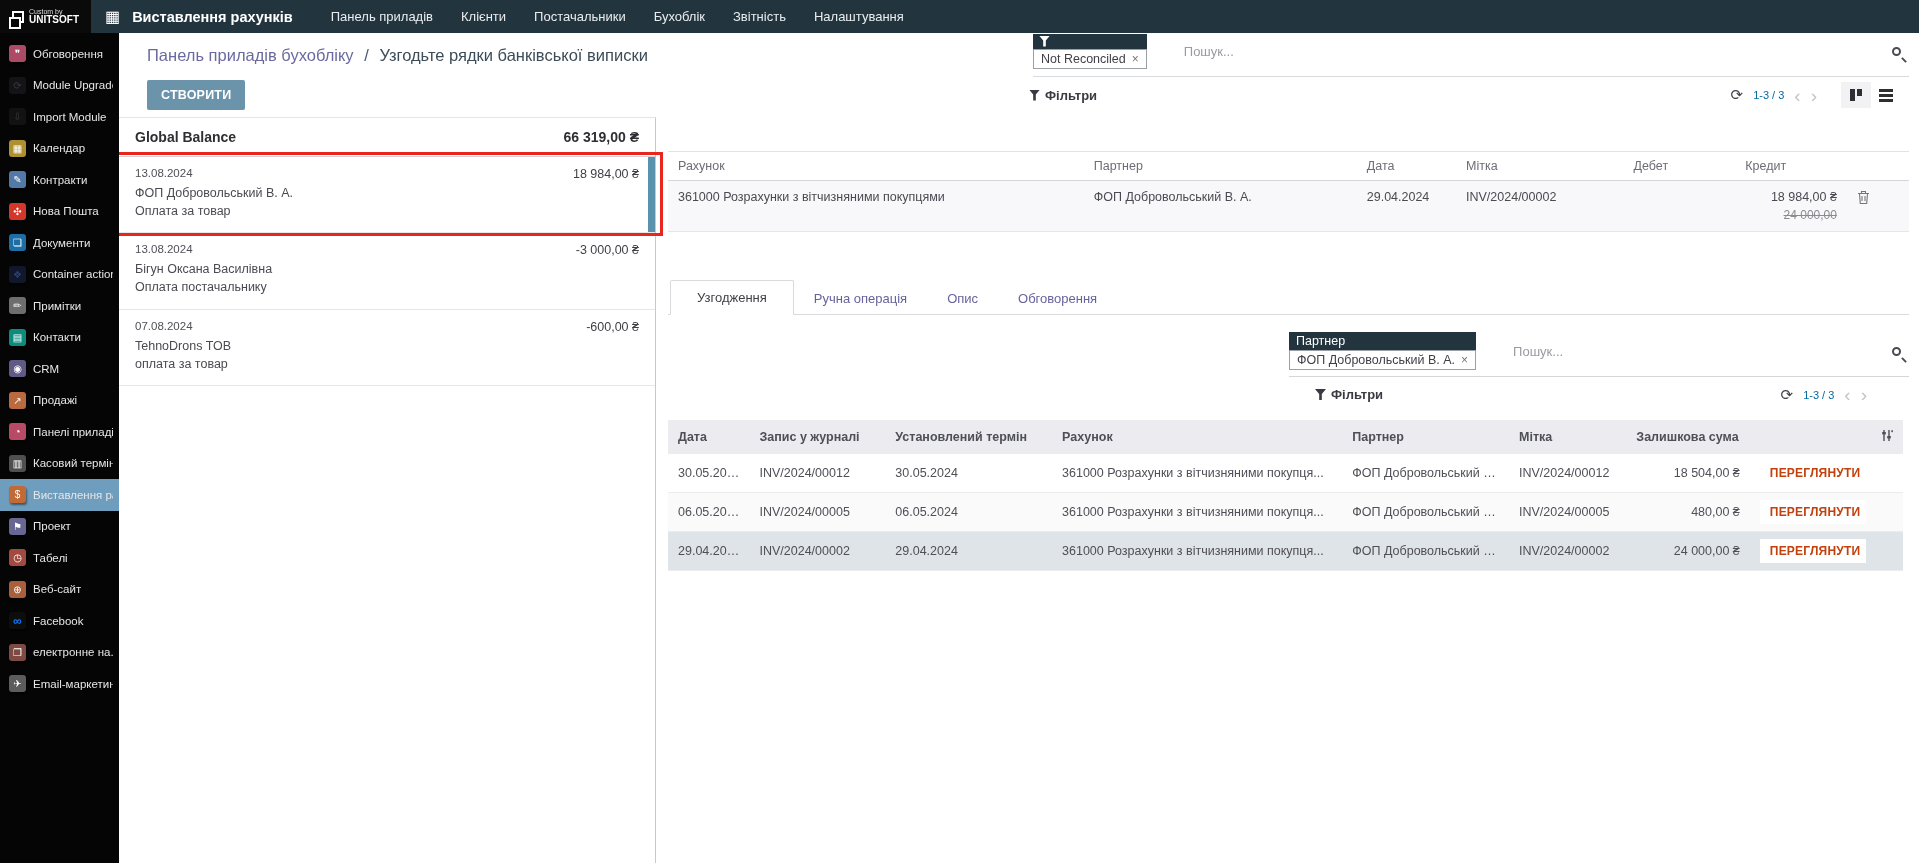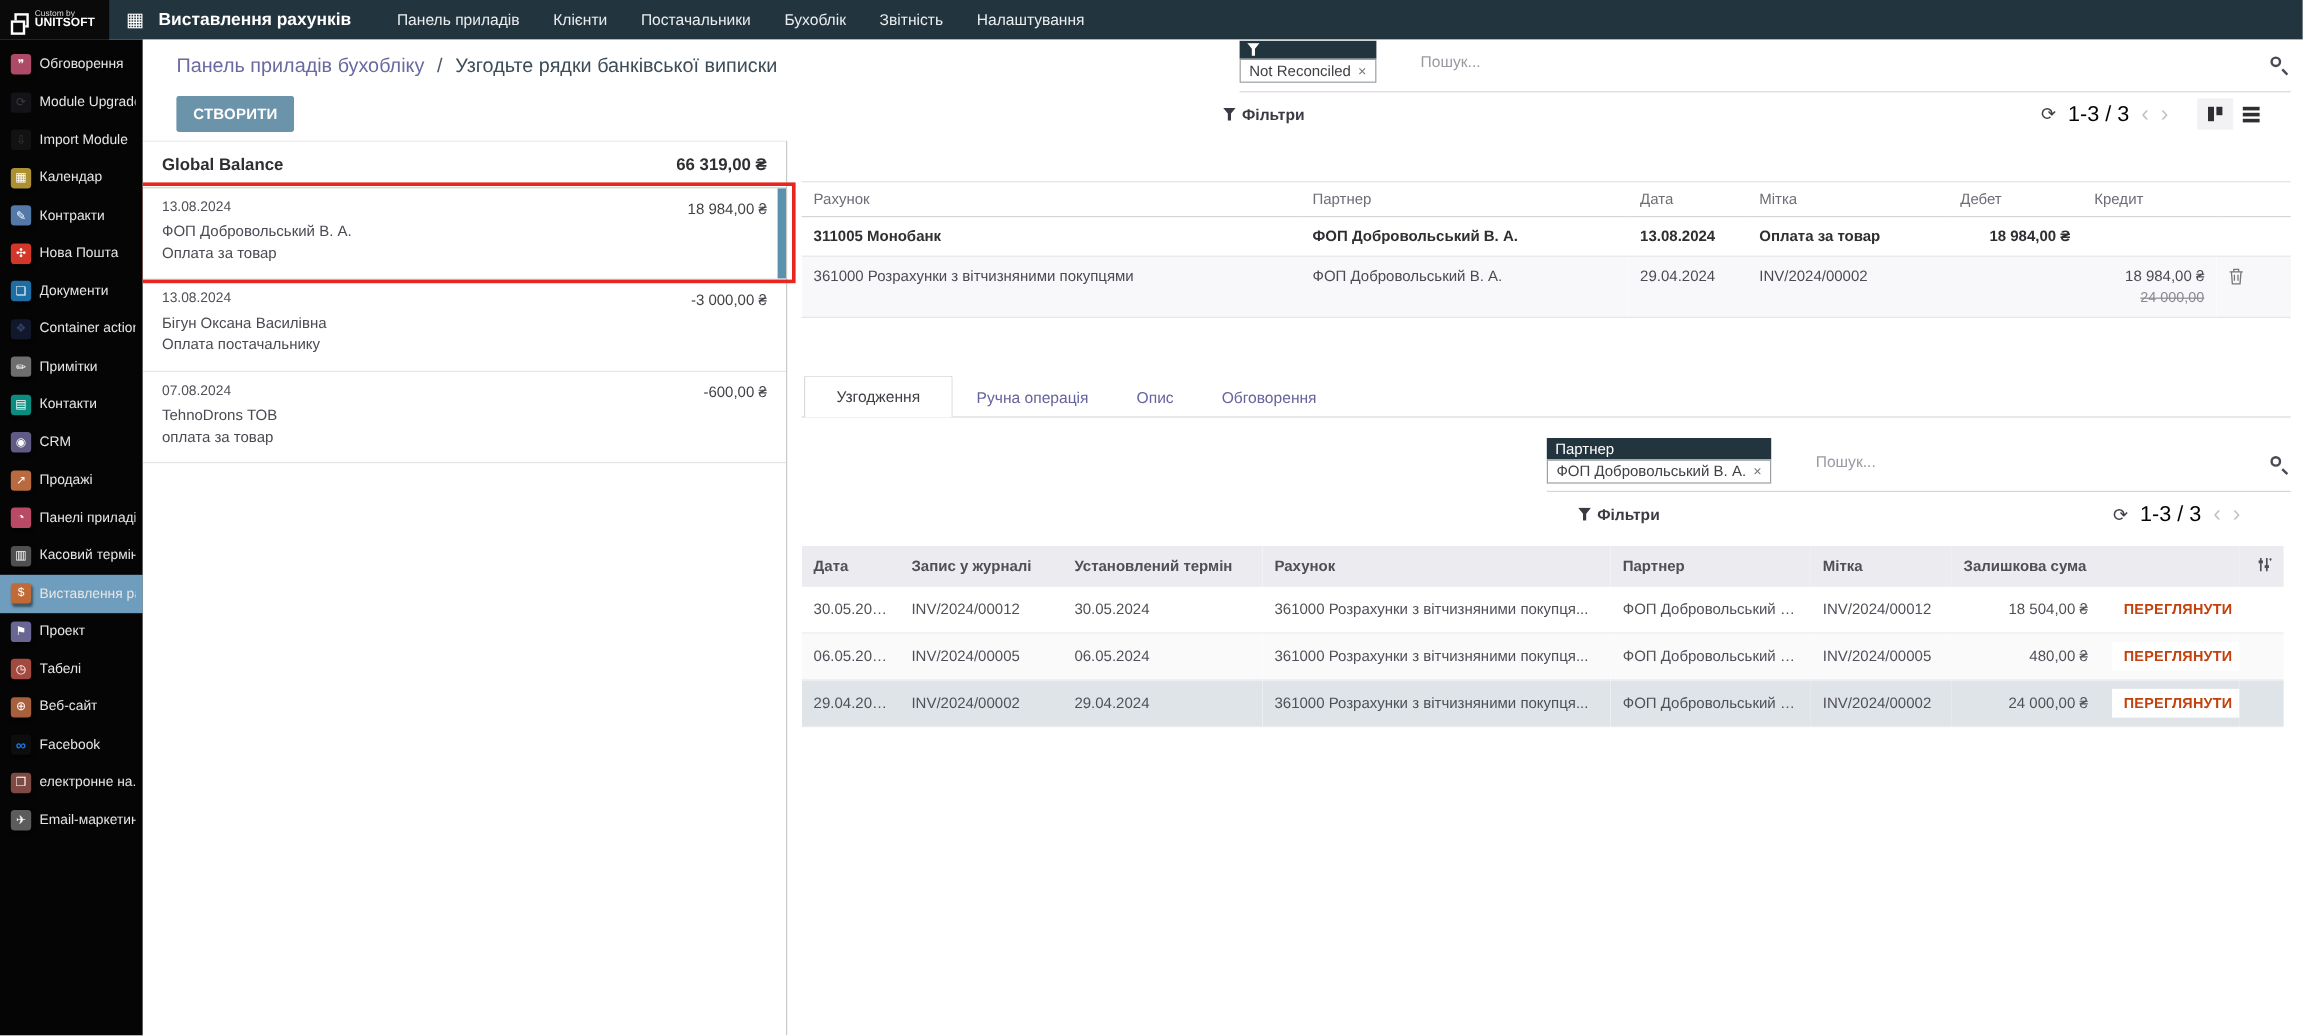--- a/index.html
+++ b/index.html
@@ -54,30 +54,30 @@
   .facet { display:flex; align-items:stretch; font-size:12.5px;flex-direction:column; }
   .facet-ico { background:#22343e; color:#fff; display:flex; align-items:center; padding:2px 6px; }
   .facet-label { background:#22343e; color:#fff; display:flex; align-items:center; padding:2px 7px; }
   .facet-val { border:1px solid #9aa0a6; color:#3f3f46; display:flex; align-items:center; gap:6px; padding:2px 7px; background:#fff; }
   .facet-x { color:#777; cursor:pointer; font-size:12px; }
   .search-ph { color:#9a9aa2; font-size:13px; margin-left:9px; flex:1;padding-left:28px; }
   .mag { width:9px; height:9px; border:2px solid #4a4a52; border-radius:50%; position:relative; margin-right:8px; flex:none; }
   .mag::after { content:""; position:absolute; width:2px; height:6px; background:#4a4a52; left:9px; top:8px; transform:rotate(-45deg); }
   .funnel { display:inline-block; width:11px; height:11px; background:#3a3a42; clip-path:polygon(0 0,100% 0,62% 46%,62% 100%,38% 100%,38% 46%); margin-right:5px; }
 
-  .row-b { display:flex; align-items:center; height:46px; padding:6px 28px 4px 28px; }
+  .row-b { display:flex; align-items:center; height:46px; padding:6px 18px 4px 28px; }
   .btn { border:none; cursor:pointer; font-family:inherit; font-size:12.5px; font-weight:600; letter-spacing:.2px; padding:8px 14px; border-radius:2px; white-space:nowrap; }
   .btn-primary { background:#6b93a9; color:#fff; }
   .btn-teal { background:#0fa6a6; color:#fff; }
   .btn-flat { background:transparent; color:#66639c; }
   .filterzone { width:876px; margin-left:auto; display:flex; align-items:center; }
   .filters-lbl { font-size:13px; font-weight:600; color:#3a3a42; display:flex; align-items:center; cursor:pointer; margin-left:4px; }
   .pagerzone { margin-left:auto; display:flex; align-items:center; gap:10px; }
   .refresh { font-size:15px; color:#3f3f46; cursor:pointer; }
-  .pager-txt { font-size:18px; color:#000000; }
+  .pager-txt { font-size:11px; color:#0369a1; }
   .chev { font-size:19px; color:#c3c3c8; line-height:1; cursor:pointer; }
   .viewtoggles { display:flex; margin-left:14px; }
   .vt { width:30px; height:26px; display:flex; align-items:center; justify-content:center; cursor:pointer; }
   .vt.active { background:#f2f2f4; }
   .kanban-g { display:flex; gap:2px; }
   .kanban-g i { width:5px; background:#2f2f33; display:block; }
   .kanban-g i:nth-child(1){ height:12px; } .kanban-g i:nth-child(2){ height:7px; align-self:flex-start; }
   .list-g { display:flex; flex-direction:column; gap:2px; }
   .list-g i { width:14px; height:3px; background:#2f2f33; display:block; }
 
@@ -349,29 +349,20 @@
               <th>Рахунок</th>
               <th>Партнер</th>
               <th>Дата</th>
               <th>Мітка</th>
               <th class="num">Дебет</th>
               <th class="num">Кредит</th>
               <th></th>
             </tr>
           </thead>
           <tbody>
-            <tr class="bold">
-              <td>311005 Монобанк</td>
-              <td>ФОП Добровольський В. А.</td>
-              <td>13.08.2024</td>
-              <td>Оплата за товар</td>
-              <td class="num">18 984,00 ₴</td>
-              <td class="num"></td>
-              <td></td>
-            </tr>
             <tr class="shade">
               <td>361000 Розрахунки з вітчизняними покупцями</td>
               <td>ФОП Добровольський В. А.</td>
               <td>29.04.2024</td>
               <td>INV/2024/00002</td>
               <td class="num"></td>
               <td class="num">
                 <span>18 984,00 ₴</span>
                 <span class="strike">24 000,00</span>
               </td>

